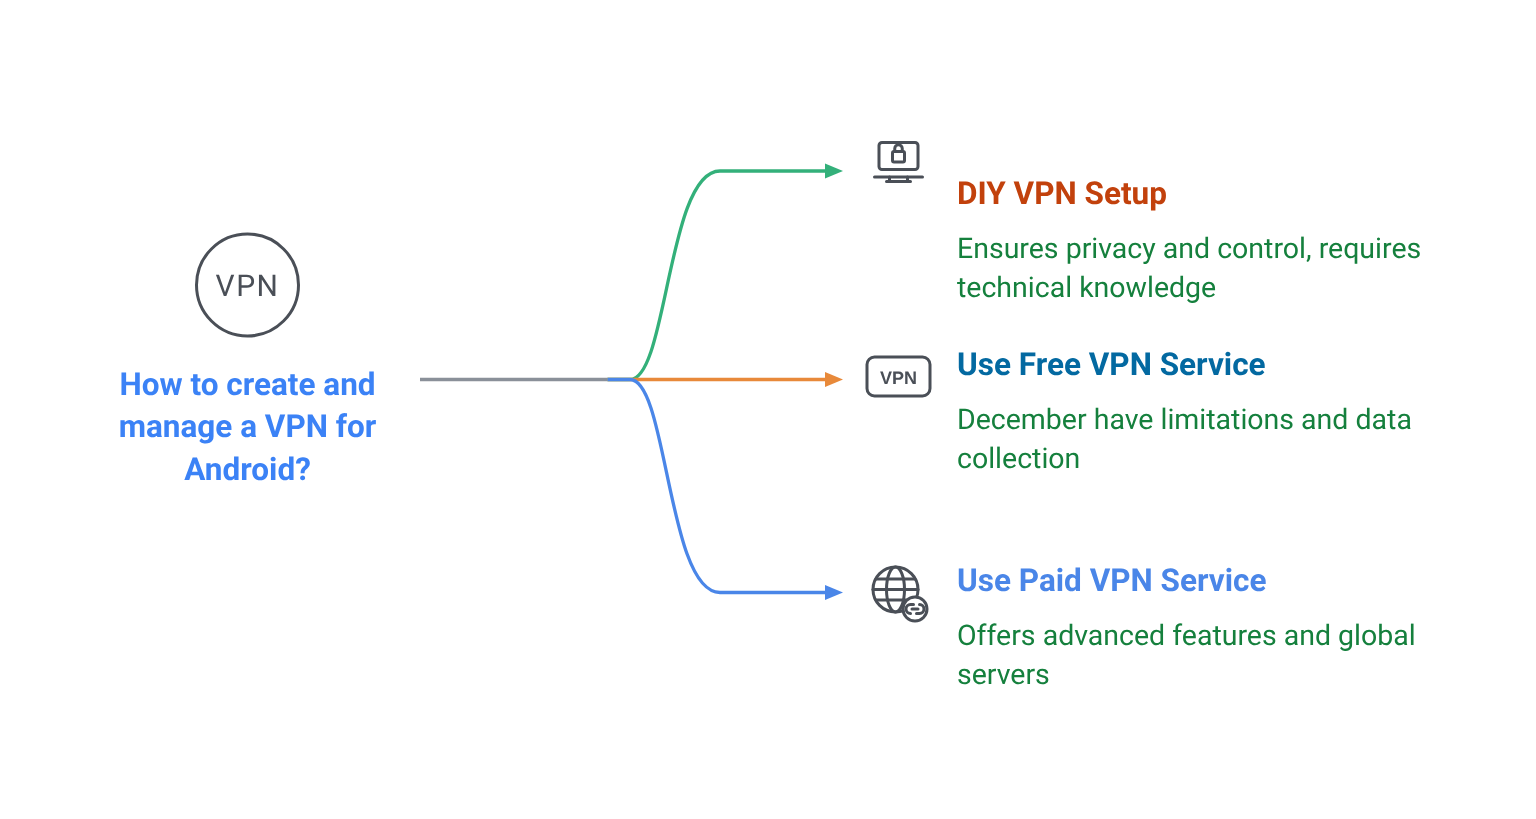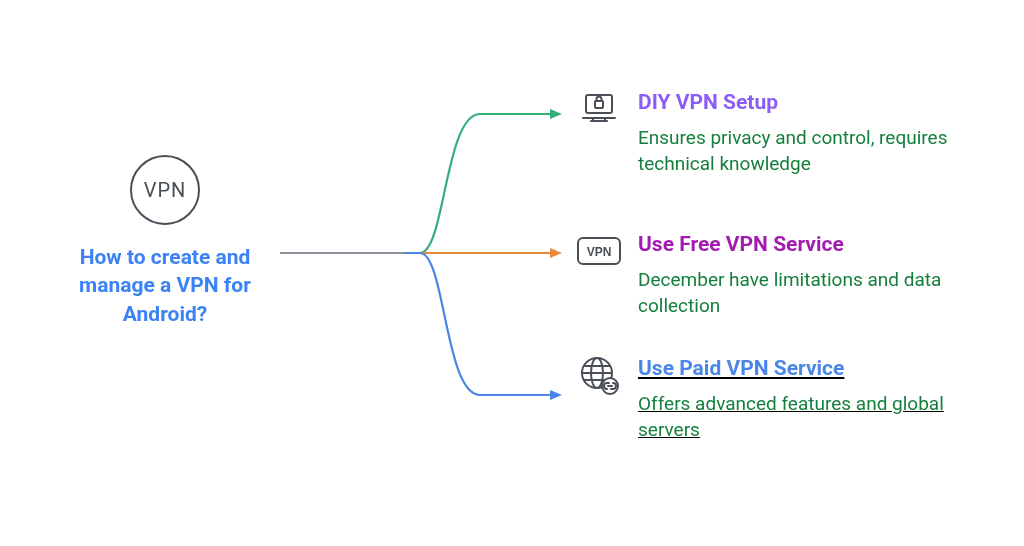--- a/index.html
+++ b/index.html
@@ -56,39 +56,39 @@
   .option-block {
     position: absolute;
     left: 576px;
     width: 410px;
     display: flex;
     align-items: flex-start;
     gap: 16px;
   }
   .option-1 { top: 88px; }
   .option-2 { top: 230px; }
-  .option-3 { top: 354px; text-decoration: underline; }
+  .option-3 { top: 374px; }
   .option-icon {
     flex: 0 0 46px;
     height: 46px;
     display: flex;
     align-items: center;
     justify-content: center;
     color: #4a4f57;
     margin-top: -2px;
   }
   .option-content { flex: 1; padding-top: 2px; }
   .option-title {
     font-size: 21px;
     font-weight: 700;
     line-height: 1.2;
     margin-bottom: 10px;
   }
-  .title-green { color: #8b5cf6; }
-  .title-orange { color: #a21caf; }
+  .title-green { color: #c2410c; margin-top: 28px; }
+  .title-orange { color: #0369a1; }
   .title-blue { color: #4a86e8; }
   .option-desc {
     font-size: 19px;
     color: #15803d;
     line-height: 1.35;
   }
 </style>
 </head>
 <body>
 

